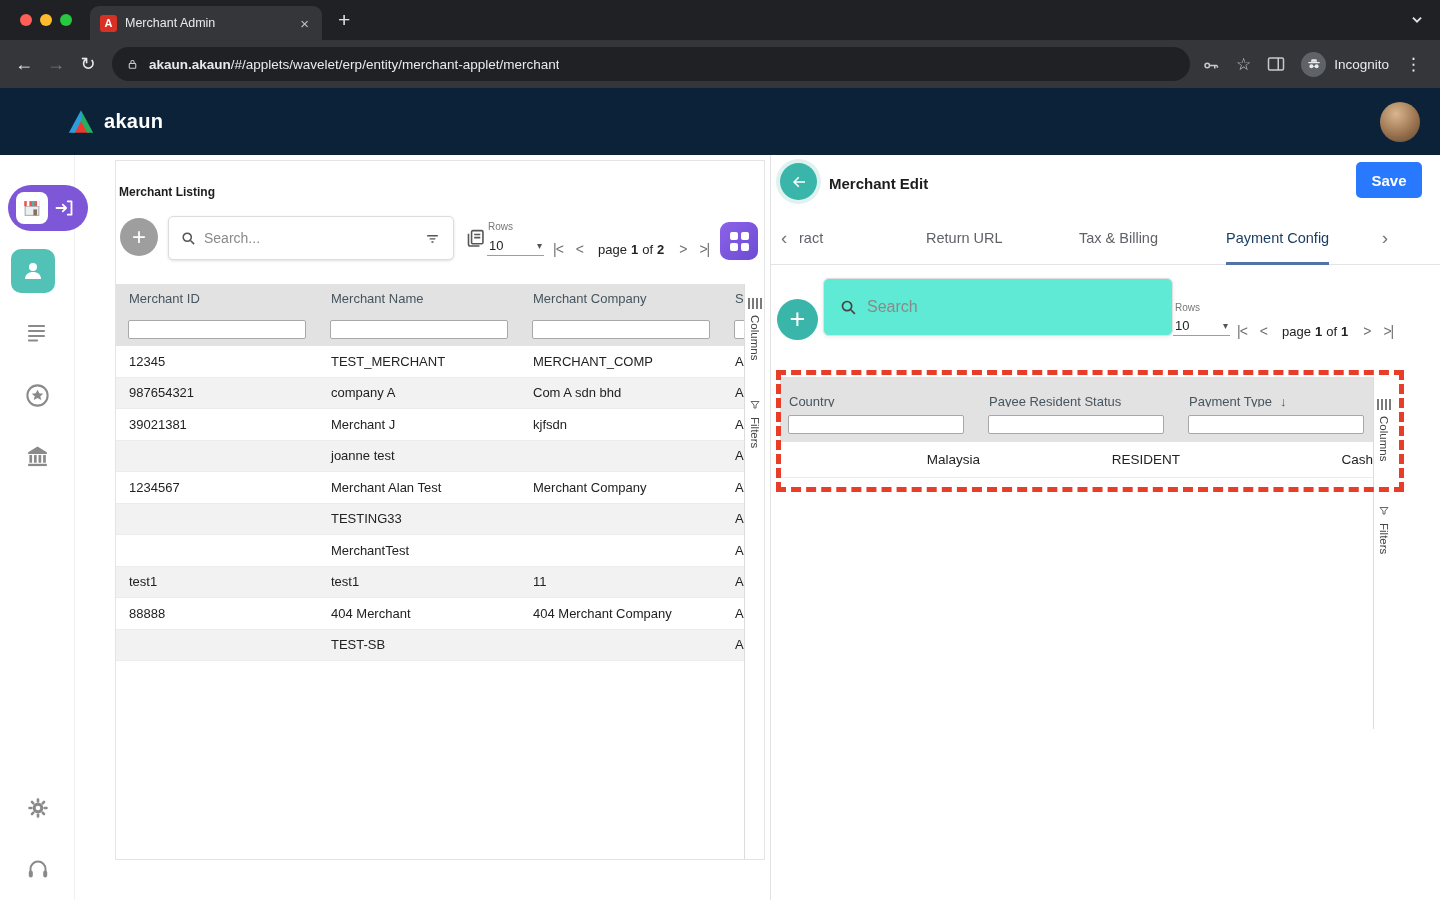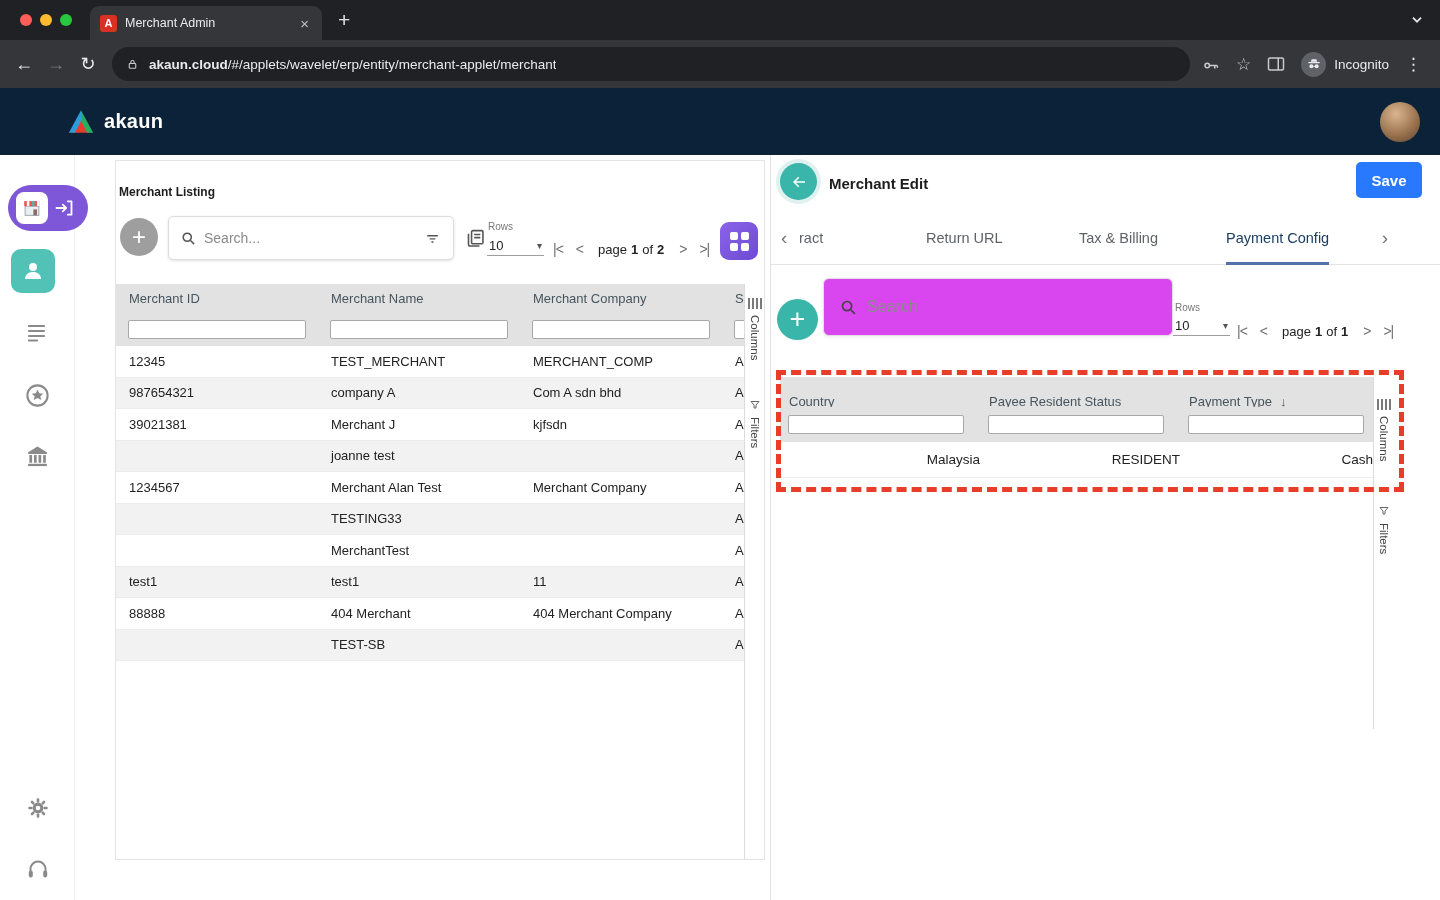--- a/index.html
+++ b/index.html
@@ -89,21 +89,21 @@
   
   .panel { position:absolute; left:695px; top:0; right:0; bottom:0; border-left:1px solid #e2e2e2; background:#fff; }
   .back-btn { position:absolute; left:9px; top:8px; width:37px; height:37px; border-radius:50%; background:#3ab5a9; border:none; display:flex; align-items:center; justify-content:center; box-shadow:0 0 0 4px #dff2ef; }
   .panel-title { position:absolute; left:58px; top:20px; font-size:15px; font-weight:bold; color:#1d1d1d; }
   .save-btn { position:absolute; left:585px; top:7px; width:66px; height:36px; background:#2979ff; color:#fff; font-size:15px; font-weight:bold; border:none; border-radius:5px; }
   .tabbar { position:absolute; left:0; top:58px; width:670px; height:52px; border-bottom:1px solid #e4e4e4; }
   .tabitem { position:absolute; top:0; height:52px; line-height:50px; font-size:14.5px; color:#5f6368; white-space:nowrap; }
   .tabitem.active { color:#1c3e63; border-bottom:3px solid #5372a8; }
   .tb-chev { position:absolute; top:0; height:52px; line-height:50px; color:#757575; font-size:19px; }
   .plus2 { position:absolute; left:6px; top:144px; width:41px; height:41px; border-radius:50%; background:#3ab5a9; color:#fff; font-size:27px; border:none; display:flex; align-items:center; justify-content:center; }
-  .search2 { position:absolute; left:52px; top:123px; width:350px; height:58px; border:1px solid #e0e0e0; border-radius:6px; background:#d946ef; box-shadow:0 1px 4px rgba(0,0,0,.08); display:flex; align-items:center; padding:0 16px; gap:10px; }
+  .search2 { position:absolute; left:52px; top:123px; width:350px; height:58px; border:1px solid #e0e0e0; border-radius:6px; background:#5eead4; box-shadow:0 1px 4px rgba(0,0,0,.08); display:flex; align-items:center; padding:0 16px; gap:10px; }
   .search2 input { font-size:16px; }
 
   .dashed { position:absolute; left:5px; top:215px; width:628px; height:122px; border:5px dashed #e83d28; pointer-events:none; z-index:4; }
 
   .tbl2-head { position:absolute; left:9px; top:222px; width:593px; height:30px; background:#e2e2e2; display:grid; grid-template-columns:200px 200px 193px; align-items:center; }
   .hc2 { padding-left:9px; font-size:13px; color:#46555e; white-space:nowrap; overflow:hidden;margin-top:19px; }
   .sortarrow { color:#555; margin-left:8px; font-size:13px; }
   .filter2-row { position:absolute; left:9px; top:252px; width:593px; height:35px; background:#e2e2e2; display:grid; grid-template-columns:200px 200px 193px; align-items:center; }
   .filter2-row input { margin-left:8px; width:176px; height:19px; border:1px solid #a8a8a8; border-radius:2px; background:#fff; outline:none; font-size:12px; padding:0 4px; }
   .tbody2 { position:absolute; left:9px; top:287px; width:593px; }
@@ -139,21 +139,21 @@
 
   <div class="addrbar">
     <span class="navic">←</span>
     <span class="navic dis">→</span>
     <span class="navic">↻</span>
     <div class="urlpill">
       <svg width="13" height="15" viewBox="0 0 24 24" fill="none" stroke="#c7cacd" stroke-width="2">
           <rect x="6" y="10" width="12" height="9" rx="1.5"></rect>
           <path d="M9 10V7.5a3 3 0 0 1 6 0V10"></path>
         </svg>
-      <span class="url"><span class="domain">akaun.cloud</span><span class="path">/#/applets/wavelet/erp/entity/merchant-applet/merchant</span></span>
+      <span class="url"><span class="domain">akaun.akaun</span><span class="path">/#/applets/wavelet/erp/entity/merchant-applet/merchant</span></span>
     </div>
     <div class="addr-right">
       <svg width="18" height="18" viewBox="0 0 24 24" fill="none" stroke="#c7cacd" stroke-width="2">
           <circle cx="7" cy="14" r="3"></circle>
           <path d="M10 14h10M17 14v4M20.5 14v3"></path>
         </svg>
       <span class="staric">☆</span>
       <svg width="18" height="16" viewBox="0 0 24 20" fill="none" stroke="#c7cacd" stroke-width="2">
           <rect x="2" y="2" width="20" height="16" rx="2"></rect>
           <line x1="15" y1="2" x2="15" y2="18"></line>

